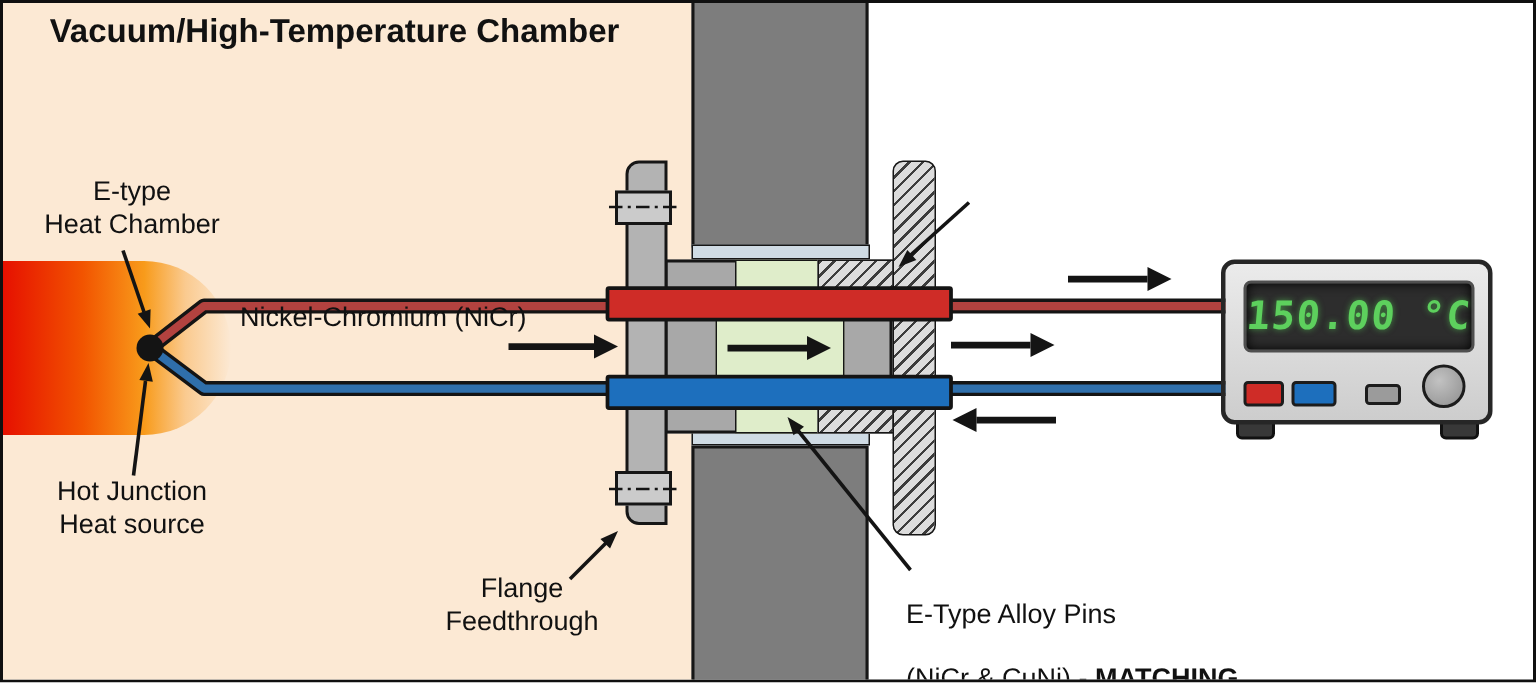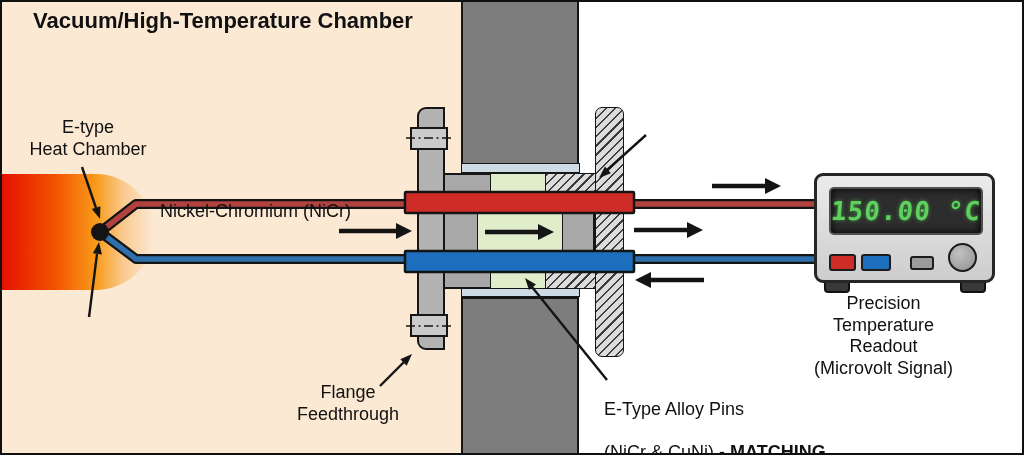--- a/index.html
+++ b/index.html
@@ -175,25 +175,23 @@
     <div class="mbtn mbtn-red"></div>
     <div class="mbtn mbtn-blue"></div>
     <div class="mbtn mbtn-gray"></div>
     <div class="mknob"></div>
   </div>
 
   <div class="ttl ttl-chamber">Vacuum/High-Temperature Chamber</div>
   <div class="lbl ctr lbl-etype">E-type
 Heat Chamber</div>
   <div class="lbl lbl-nicr">Nickel-Chromium (NiCr)</div>
+  <div class="lbl ctr lbl-hot">Hot Junction
+Heat source</div>
   <div class="lbl ctr lbl-flange">Flange
 Feedthrough</div>
   <div class="lbl lbl-pins">
     <span>E-Type Alloy Pins</span><br>
     <span>(NiCr &amp; CuNi) - </span><b>MATCHING</b><br>
     
   </div>
-  <div class="lbl ctr lbl-readout">Precision
-Temperature
-Readout
-(Microvolt Signal)</div>
 
 </div>
 
 </body></html>

